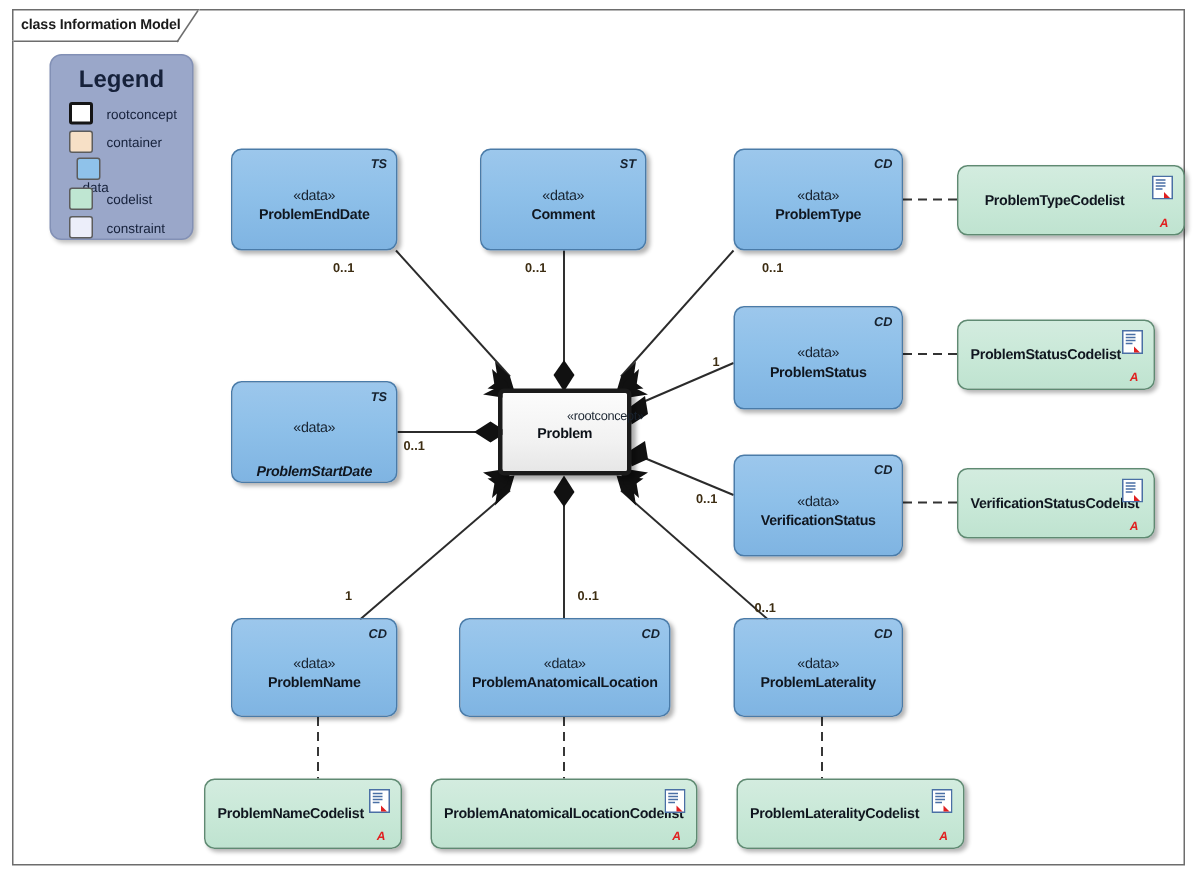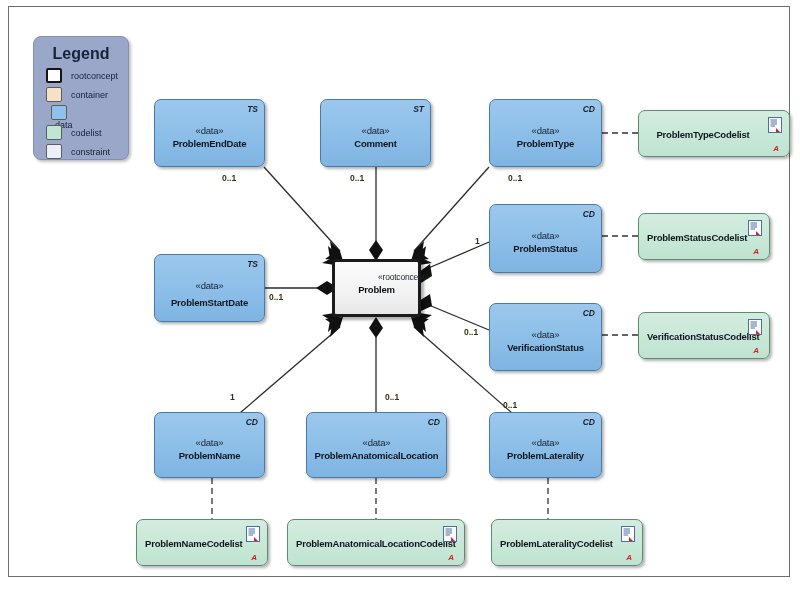--- a/index.html
+++ b/index.html
@@ -191,20 +191,27 @@
     white-space: nowrap;
   }
 </style>
 </head>
 <body>
 
 <div id="canvas">
 
   <div id="frame"></div>
 
+  <div id="frame-tab">
+    <div id="frame-tab-body"></div>
+    <svg id="frame-tab-slant" width="17" height="21" viewBox="0 0 17 21">
+      <path d="M0,21 L14,0" stroke="#6d6d6d" stroke-width="1" fill="none"></path>
+    </svg>
+    <div id="frame-tab-label">class Information Model</div>
+  </div>
 
   <svg id="wires" width="800" height="591" viewBox="0 0 800 591">
     <defs>
 
       <g id="dia">
           <polygon points="0,0 9,-6 18,0 9,6" fill="#111111"></polygon>
         </g>
     </defs>
 
     <g>
@@ -341,21 +348,21 @@
   <div class="node data" style="left:489px; top:303px; width:113px; height:68px;">
     <div class="node-tag">CD</div>
     <div class="node-stereotype" style="top:25px;">«data»</div>
     <div class="node-name" style="top:38px;">VerificationStatus</div>
   </div>
   <div class="mult" style="left:464px; top:327px;">0..1</div>
 
   <div class="node data" style="left:154px; top:254px; width:111px; height:68px;">
     <div class="node-tag">TS</div>
     <div class="node-stereotype" style="top:25px;">«data»</div>
-    <div class="node-name" style="top:42px;">ProblemStartDate</div>
+    <div class="node-name" style="top:54px;font-style:italic;">ProblemStartDate</div>
   </div>
   <div class="mult" style="left:269px; top:292px;">0..1</div>
 
   <div class="node data" style="left:154px; top:412px; width:111px; height:66px;">
     <div class="node-tag">CD</div>
     <div class="node-stereotype" style="top:24px;">«data»</div>
     <div class="node-name" style="top:37px;">ProblemName</div>
   </div>
   <div class="mult" style="left:230px; top:392px;">1</div>
 

